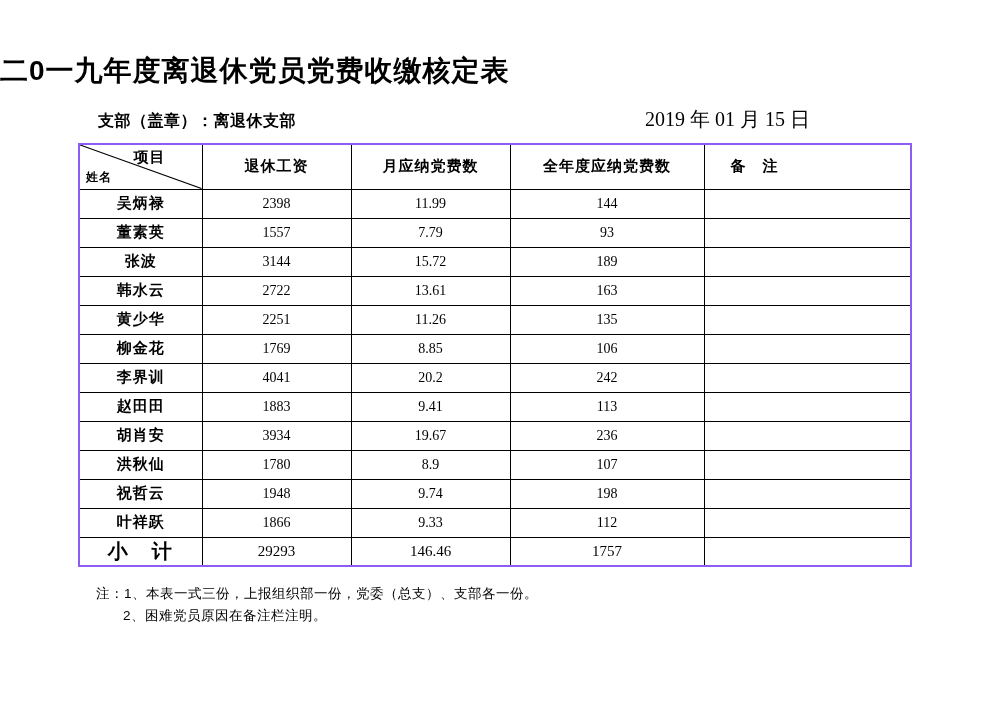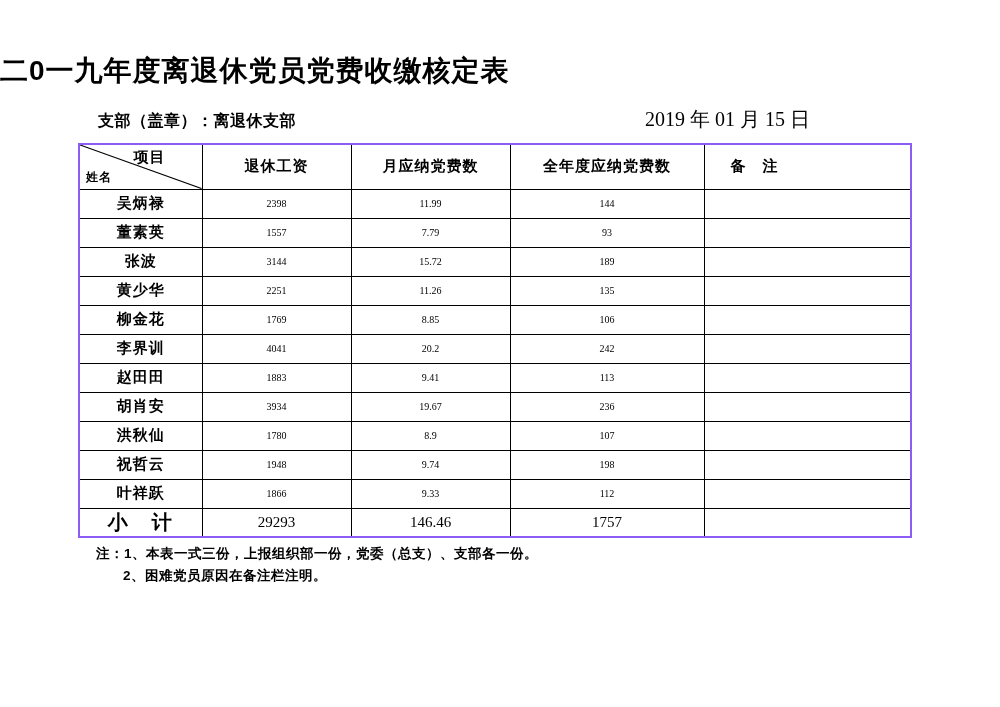--- a/index.html
+++ b/index.html
@@ -60,28 +60,28 @@
 
   th.corner {
     position: relative;
     padding: 0;
   }
   .corner svg { position: absolute; left: 0; top: 0; width: 100%; height: 100%; display: block; }
   .corner-top    { position: absolute; top: 3px;  right: 36px; font-size: 15px; font-weight: bold; }
   .corner-bottom { position: absolute; bottom: 3px; left: 6px; font-size: 12px; font-weight: bold; }
 
   td.name   { font-size: 15px; font-weight: bold; letter-spacing: 1px; }
-  td.num    { font-family: "Liberation Serif", serif; font-size: 10px; font-weight: normal; }
+  td.num    { font-family: "Liberation Serif", serif; font-size: 14px; font-weight: normal; }
   tr.subtotal td.name { font-size: 20px; letter-spacing: 2px; }
   tr.subtotal td.num  { font-size: 15px; }
 
   .notes {
-    margin: 5px 0 0 96px;
+    margin: 16px 0 0 96px;
     font-size: 13.5px;
-    font-weight: bold;
+    font-weight: normal;
     line-height: 22px;
     letter-spacing: 0.5px;
   }
   .note-line-2 { padding-left: 27px; }
 </style>
 </head>
 <body>
 
 <div class="page">
 
@@ -131,20 +131,27 @@
           <td class="remark"></td>
         </tr>
         <tr>
           <td class="name">张波</td>
           <td class="num">3144</td>
           <td class="num">15.72</td>
           <td class="num">189</td>
           <td class="remark"></td>
         </tr>
         <tr>
+          <td class="name">韩水云</td>
+          <td class="num">2722</td>
+          <td class="num">13.61</td>
+          <td class="num">163</td>
+          <td class="remark"></td>
+        </tr>
+        <tr>
           <td class="name">黄少华</td>
           <td class="num">2251</td>
           <td class="num">11.26</td>
           <td class="num">135</td>
           <td class="remark"></td>
         </tr>
         <tr>
           <td class="name">柳金花</td>
           <td class="num">1769</td>
           <td class="num">8.85</td>

